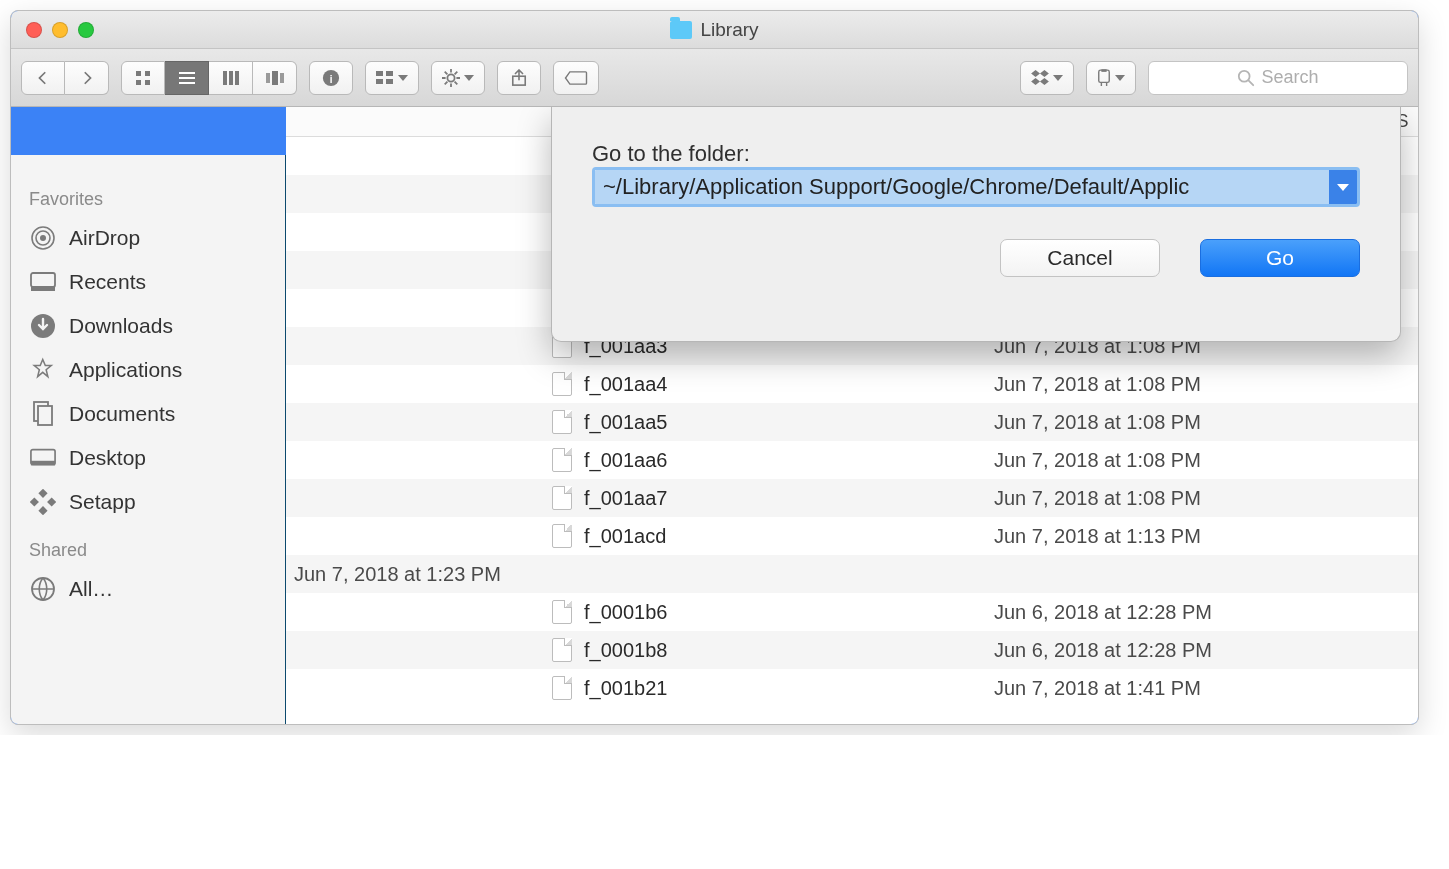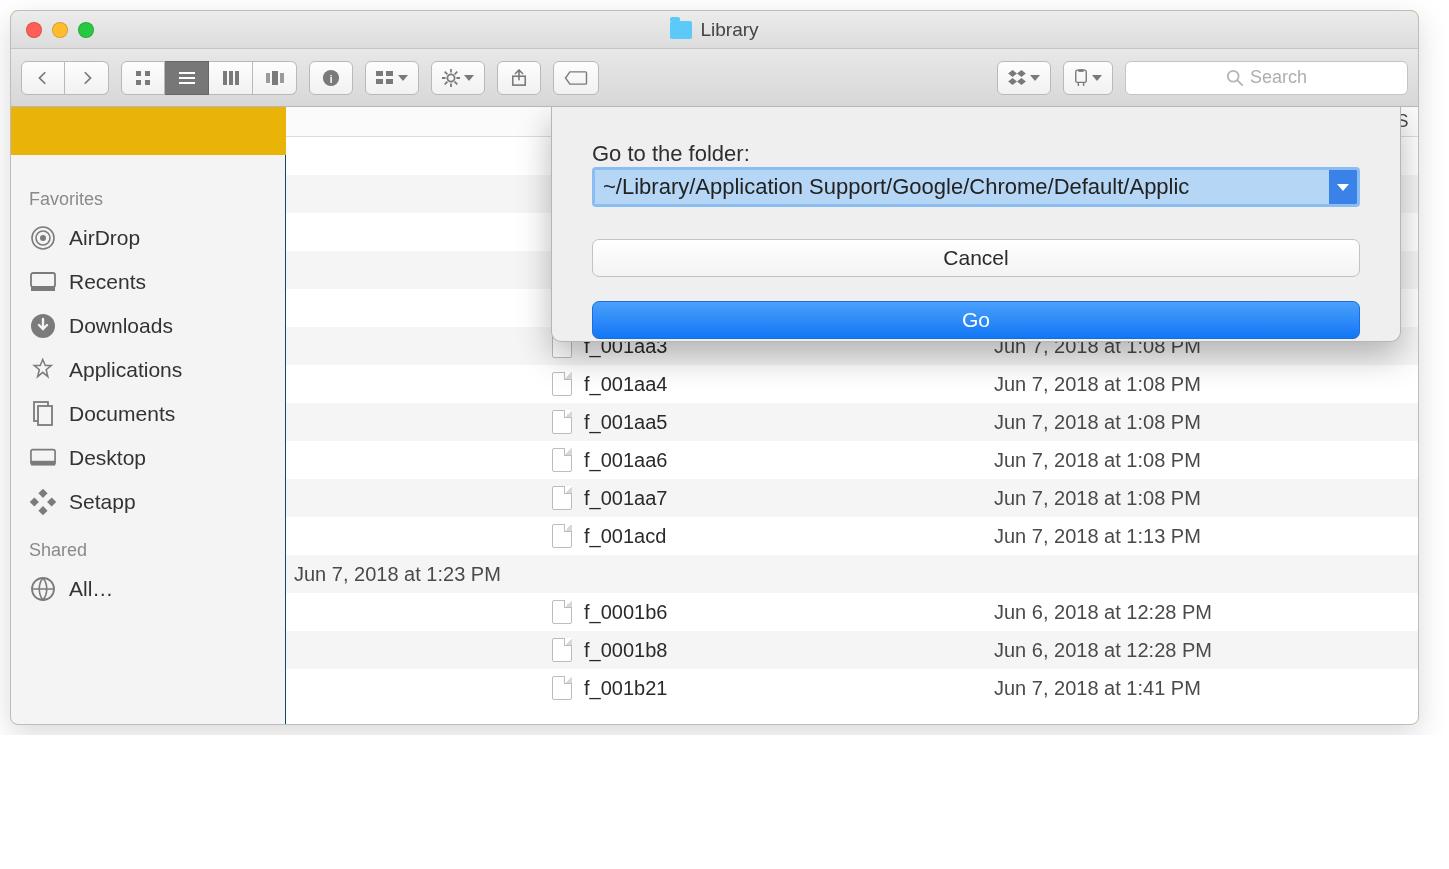--- a/index.html
+++ b/index.html
@@ -5,21 +5,21 @@
   * { box-sizing: border-box; margin: 0; padding: 0; font-family: -apple-system, "Helvetica Neue", Helvetica, Arial, sans-serif; -webkit-font-smoothing: antialiased; }
   body { background: #fff; }
   .window {
     width: 1409px;
     height: 715px;
     margin: 10px;
     border: 1px solid #bdbdbd;
     border-radius: 8px;
     overflow: hidden;
     position: relative;
-    background: #eab308;
+    background: #3b82f6;
     box-shadow: 0 10px 30px rgba(0,0,0,.15);
   }
   
   .titlebar {
     height: 38px;
     background: linear-gradient(#ececec, #dcdcdc);
     border-bottom: 1px solid #c4c4c4;
     display: flex;
     align-items: center;
     position: relative;
@@ -61,21 +61,21 @@
     padding: 0 10px;
     gap: 4px;
   }
   .tbtn.first { border-radius: 6px 0 0 6px; }
   .tbtn.last  { border-radius: 0 6px 6px 0; border-left: none; }
   .tbtn.mid   { border-left: none; }
   .tbtn.solo  { border-radius: 6px; }
   .tbtn.active { background: #777; color: #fff; border-color: #666; }
   .search {
     margin-left: auto;
-    height: 34px; width: 283px;
+    height: 34px; width: 260px;
     border: 1px solid #c4c4c4; border-radius: 6px;
     background: #fff;
     display: flex; align-items: center; justify-content: center;
     color: #aeaeae; font-size: 18px; gap: 6px;
   }
   .chev-down {
     width: 0; height: 0; border-left: 5px solid transparent; border-right: 5px solid transparent;
     border-top: 6px solid #7a7a7a;
   }
   
@@ -137,21 +137,21 @@
     flex: 1; border: none; outline: none; padding: 0 8px; font-size: 22px; color: #222;
     background: #b6d6f5;
   }
   .dlg-chev {
     width: 28px; background: #3a82e8; display: flex; align-items: center; justify-content: center;
   }
   .dlg-chev .tri {
     width: 0; height: 0; border-left: 6px solid transparent; border-right: 6px solid transparent;
     border-top: 7px solid #fff;
   }
-  .dlg-actions { display: flex; justify-content: flex-end; gap: 24px; margin-top: 32px; flex-direction: column; }
+  .dlg-actions { display: flex; justify-content: flex-end; gap: 40px; margin-top: 32px; }
   .btn {
     height: 38px; min-width: 160px; border-radius: 7px;
     font-size: 21px; display: flex; align-items: center; justify-content: center;
     cursor: default;
   }
   .btn.secondary { background: linear-gradient(#ffffff,#f3f3f3); border: 1px solid #c3c3c3; color: #2a2a2a; }
   .btn.primary   { background: linear-gradient(#4aa0fb,#1276f5); border: 1px solid #1a6ee0; color: #fff; }
 </style>
 </head>
 <body>

